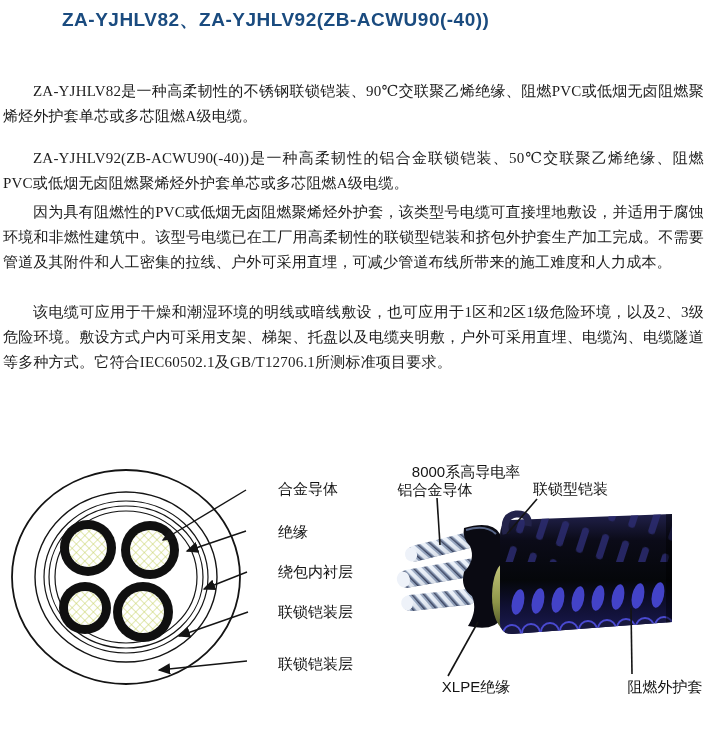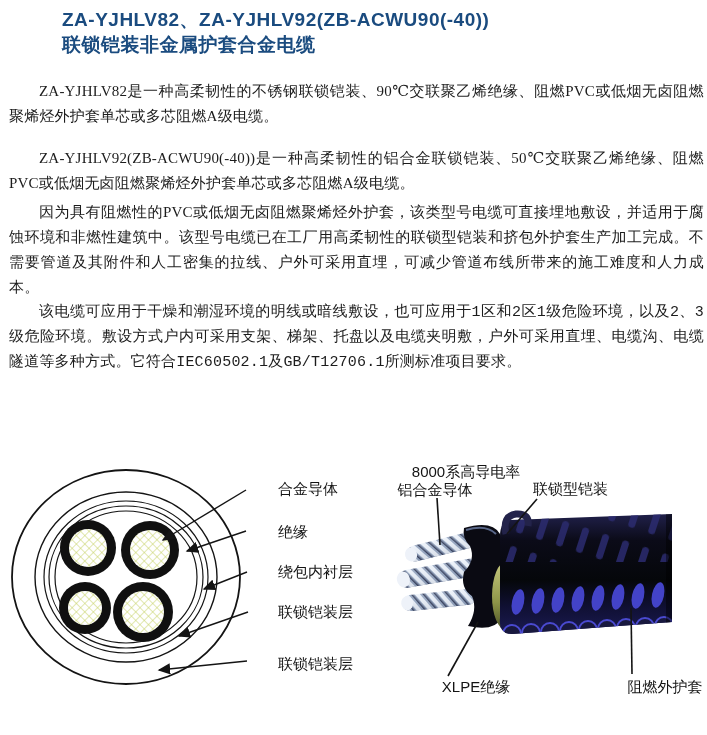--- a/index.html
+++ b/index.html
@@ -13,44 +13,43 @@
   }
   .page-title{
     position:absolute;left:14px;top:7px;
     font-family:"Liberation Sans","DejaVu Sans",sans-serif;
     font-weight:bold;font-size:19px;line-height:25px;
     color:#1a4b7f;letter-spacing:0.5px;
     white-space:nowrap;
     margin-left:48px;
   }
   .body-para{
-    position:absolute;left:9px;right:3px;margin:0;
+    position:absolute;left:3px;right:3px;margin:0;
     font-size:15px;line-height:25px;
     text-align:justify;text-indent:2em;
     letter-spacing:0.2px;
     color:#1c1c1c;
   }
   #p1{top:79px;}
   #p2{top:146px;}
   #p3{top:200px;}
-  #p4{top:300px;font-family:Liberation Mono, monospace;}
+  #p4{top:300px;}
   .diagram{position:absolute;}
   #cross-section-svg{left:0;top:450px;}
   #cable-photo-svg{left:360px;top:450px;}
   svg text{
     font-family:"Liberation Sans","DejaVu Sans",sans-serif;
     font-size:15px;fill:#141414;
   }
 </style>
 </head>
 <body>
 
 <div class="page-title">
   <div>ZA-YJHLV82、ZA-YJHLV92(ZB-ACWU90(-40))</div>
-  <div>联锁铠装非金属护套合金电缆</div>
 </div>
 
 <p id="p1" class="body-para">ZA-YJHLV82是一种高柔韧性的不锈钢联锁铠装、90℃交联聚乙烯绝缘、阻燃PVC或低烟无卤阻燃聚烯烃外护套单芯或多芯阻燃A级电缆。</p>
 <p id="p2" class="body-para">ZA-YJHLV92(ZB-ACWU90(-40))是一种高柔韧性的铝合金联锁铠装、50℃交联聚乙烯绝缘、阻燃PVC或低烟无卤阻燃聚烯烃外护套单芯或多芯阻燃A级电缆。</p>
 <p id="p3" class="body-para">因为具有阻燃性的PVC或低烟无卤阻燃聚烯烃外护套，该类型号电缆可直接埋地敷设，并适用于腐蚀环境和非燃性建筑中。该型号电缆已在工厂用高柔韧性的联锁型铠装和挤包外护套生产加工完成。不需要管道及其附件和人工密集的拉线、户外可采用直埋，可减少管道布线所带来的施工难度和人力成本。</p>
 <p id="p4" class="body-para">该电缆可应用于干燥和潮湿环境的明线或暗线敷设，也可应用于1区和2区1级危险环境，以及2、3级危险环境。敷设方式户内可采用支架、梯架、托盘以及电缆夹明敷，户外可采用直埋、电缆沟、电缆隧道等多种方式。它符合IEC60502.1及GB/T12706.1所测标准项目要求。</p>
 
 <svg id="cross-section-svg" class="diagram" width="360" height="285" viewBox="0 0 360 285">
   <defs>
     <pattern id="xh" width="6" height="6" patternUnits="userSpaceOnUse" patternTransform="rotate(45)">

